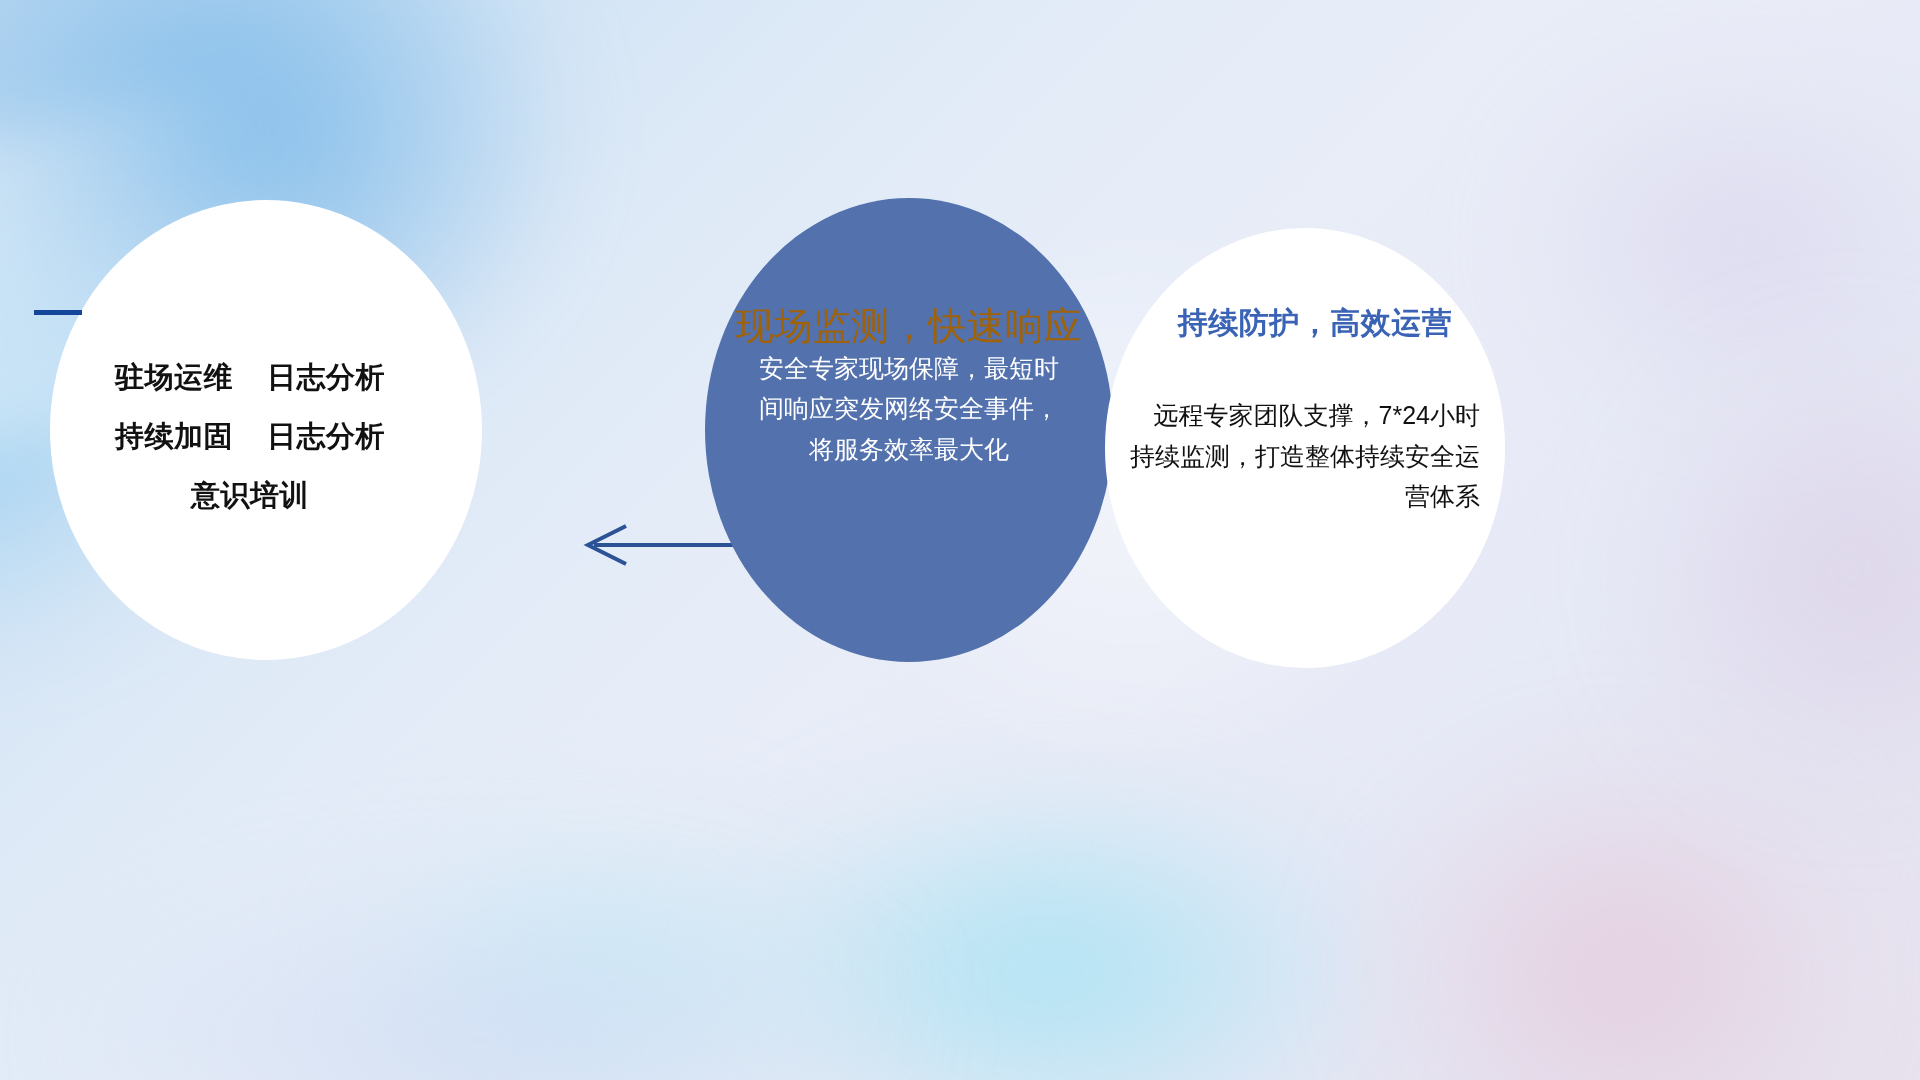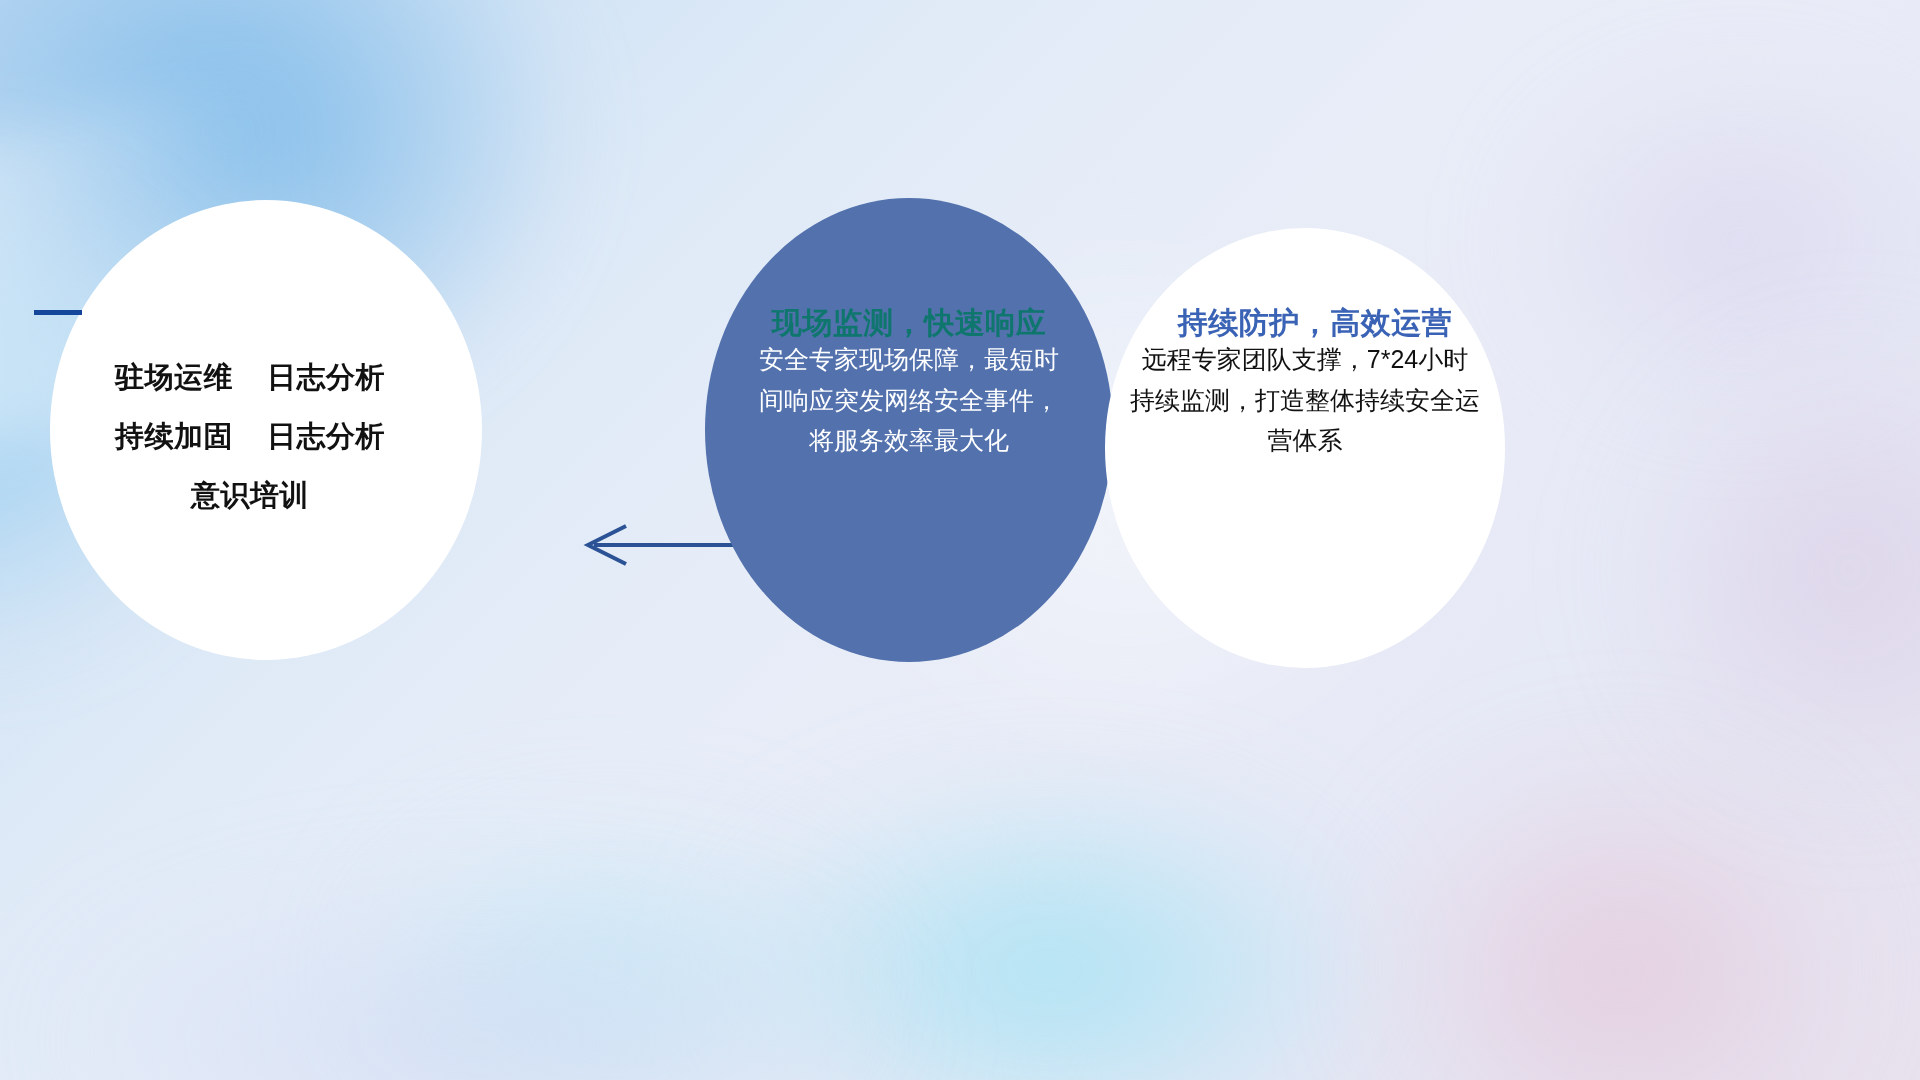--- a/index.html
+++ b/index.html
@@ -162,23 +162,23 @@
     width: 408px; height: 464px;
     z-index: 7;
     display: flex;
     flex-direction: column;
     align-items: center;
     padding-top: 108px;
     box-sizing: border-box;
     text-align: center;
   }
   .mid-title {
-    font-size: 30px;
-    font-weight: bold;
-    color: #0f766e;
+    font-size: 38px;
+    font-weight: normal;
+    color: #a16207;
     letter-spacing: 0.5px;
     line-height: 1.1;
     white-space: nowrap;
   }
   .mid-body {
     font-size: 25px;
     color: #ffffff;
     line-height: 1.62;
     width: 300px;
     text-align: center;
@@ -200,25 +200,26 @@
   .right-title {
     font-size: 30px;
     font-weight: bold;
     color: #3a63b5;
     letter-spacing: 0.5px;
     line-height: 1.1;
     white-space: nowrap;
     margin-left: 20px;
   }
   .right-body {
+    margin-top: 56px;
     font-size: 25px;
     color: #111111;
     line-height: 1.62;
     width: 350px;
-    text-align: center;
+    text-align: right;
   }
 
   
   .arrow-svg {
     position: absolute;
     left: 580px; top: 510px;
     width: 330px; height: 70px;
     z-index: 2;
     overflow: visible;
   }

